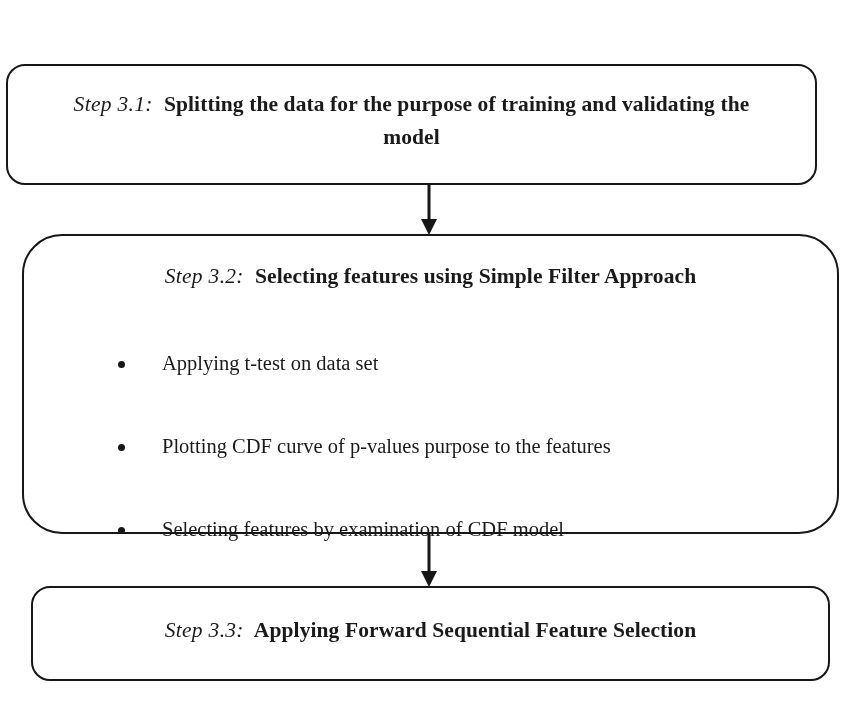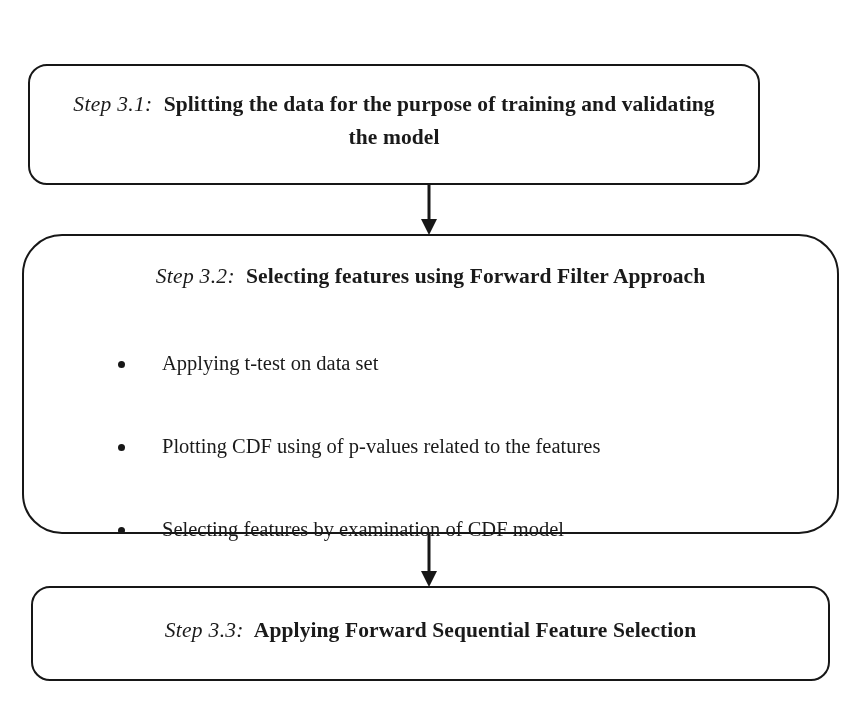--- a/index.html
+++ b/index.html
@@ -21,23 +21,23 @@
 
   
   .box {
     position: absolute;
     box-sizing: border-box;
     border: 2.4px solid #171717;
     background: #ffffff;
   }
 
   #box-step-31 {
-    left: 28px;
+    left: 6px;
     top: 64px;
-    width: 732px;
+    width: 811px;
     height: 121px;
     border-radius: 19px;
   }
 
   #box-step-32 {
     left: 22px;
     top: 234px;
     width: 817px;
     height: 300px;
     border-radius: 40px;
@@ -156,31 +156,31 @@
   <div class="arrow" id="arrow-31-to-32">
     <svg width="18" height="53" viewBox="0 0 18 53" xmlns="http://www.w3.org/2000/svg">
       <line x1="9" y1="0" x2="9" y2="38" stroke="#171717" stroke-width="3"></line>
       <polygon points="1,36 17,36 9,52" fill="#171717"></polygon>
     </svg>
   </div>
 
   <div class="box" id="box-step-32">
     <div class="heading" id="heading-32">
       <span class="step-label">Step 3.2:&nbsp;</span>
-      <span>Selecting features using Forward Filter Approach</span>
+      <span>Selecting features using Simple Filter Approach</span>
     </div>
 
     <div class="bullet-list">
       <div class="bullet-row">
         <span class="bullet-marker"></span>
         <span class="bullet-text">Applying t-test on data set</span>
       </div>
       <div class="bullet-row">
         <span class="bullet-marker"></span>
-        <span class="bullet-text">Plotting CDF using of p-values related to the features</span>
+        <span class="bullet-text">Plotting CDF curve of p-values purpose to the features</span>
       </div>
       <div class="bullet-row">
         <span class="bullet-marker"></span>
         <span class="bullet-text">Selecting features by examination of CDF model</span>
       </div>
     </div>
   </div>
 
   <div class="arrow" id="arrow-32-to-33">
     <svg width="18" height="56" viewBox="0 0 18 56" xmlns="http://www.w3.org/2000/svg">

